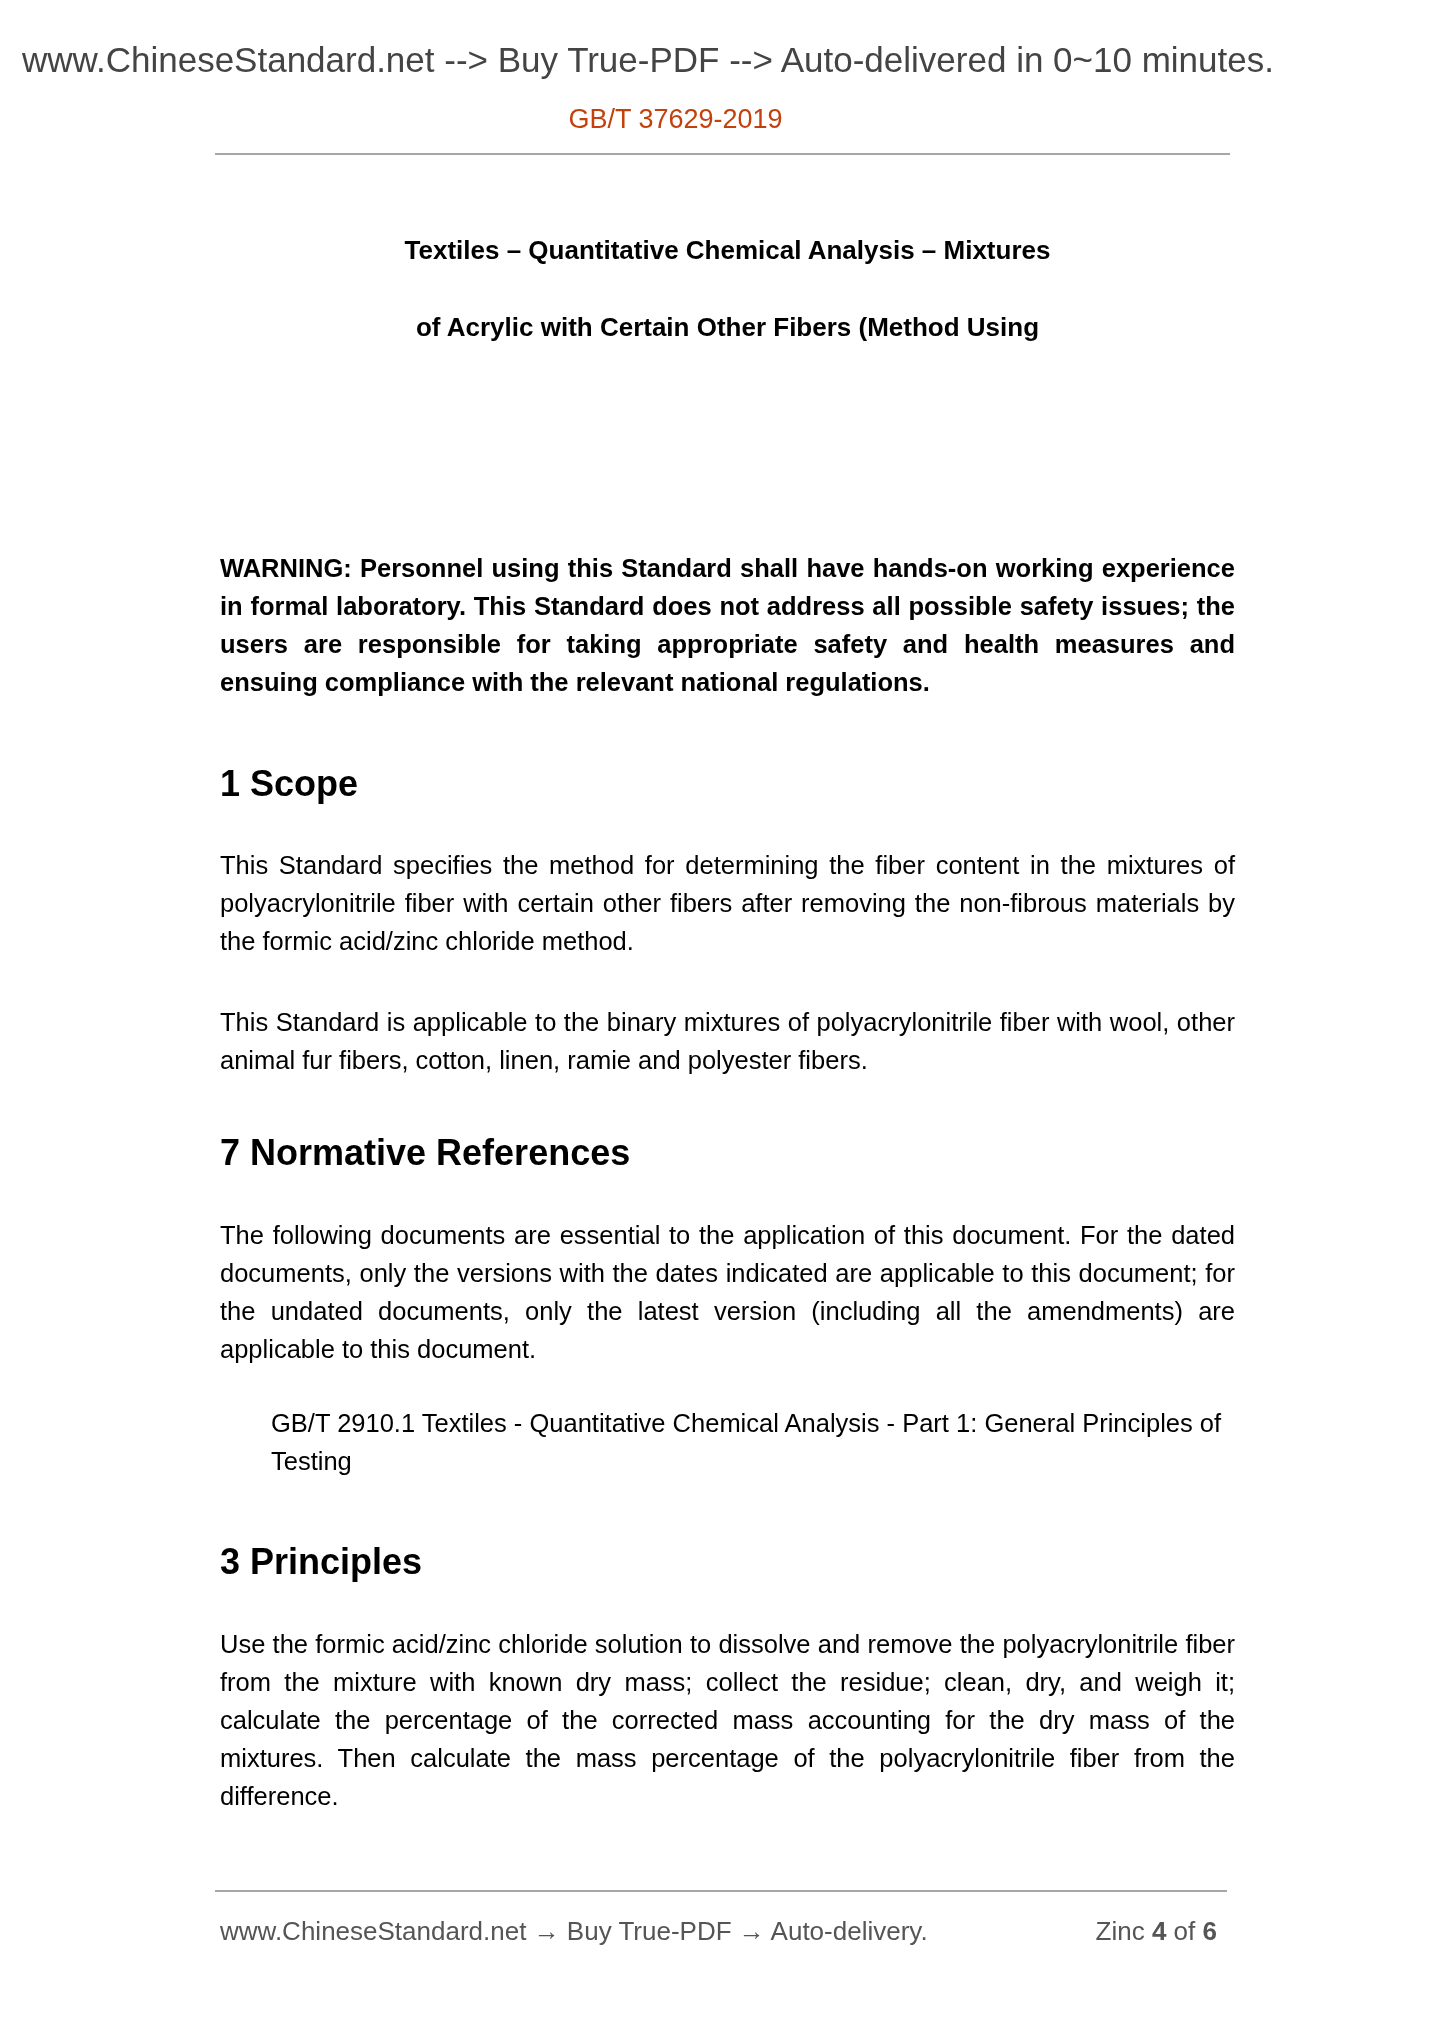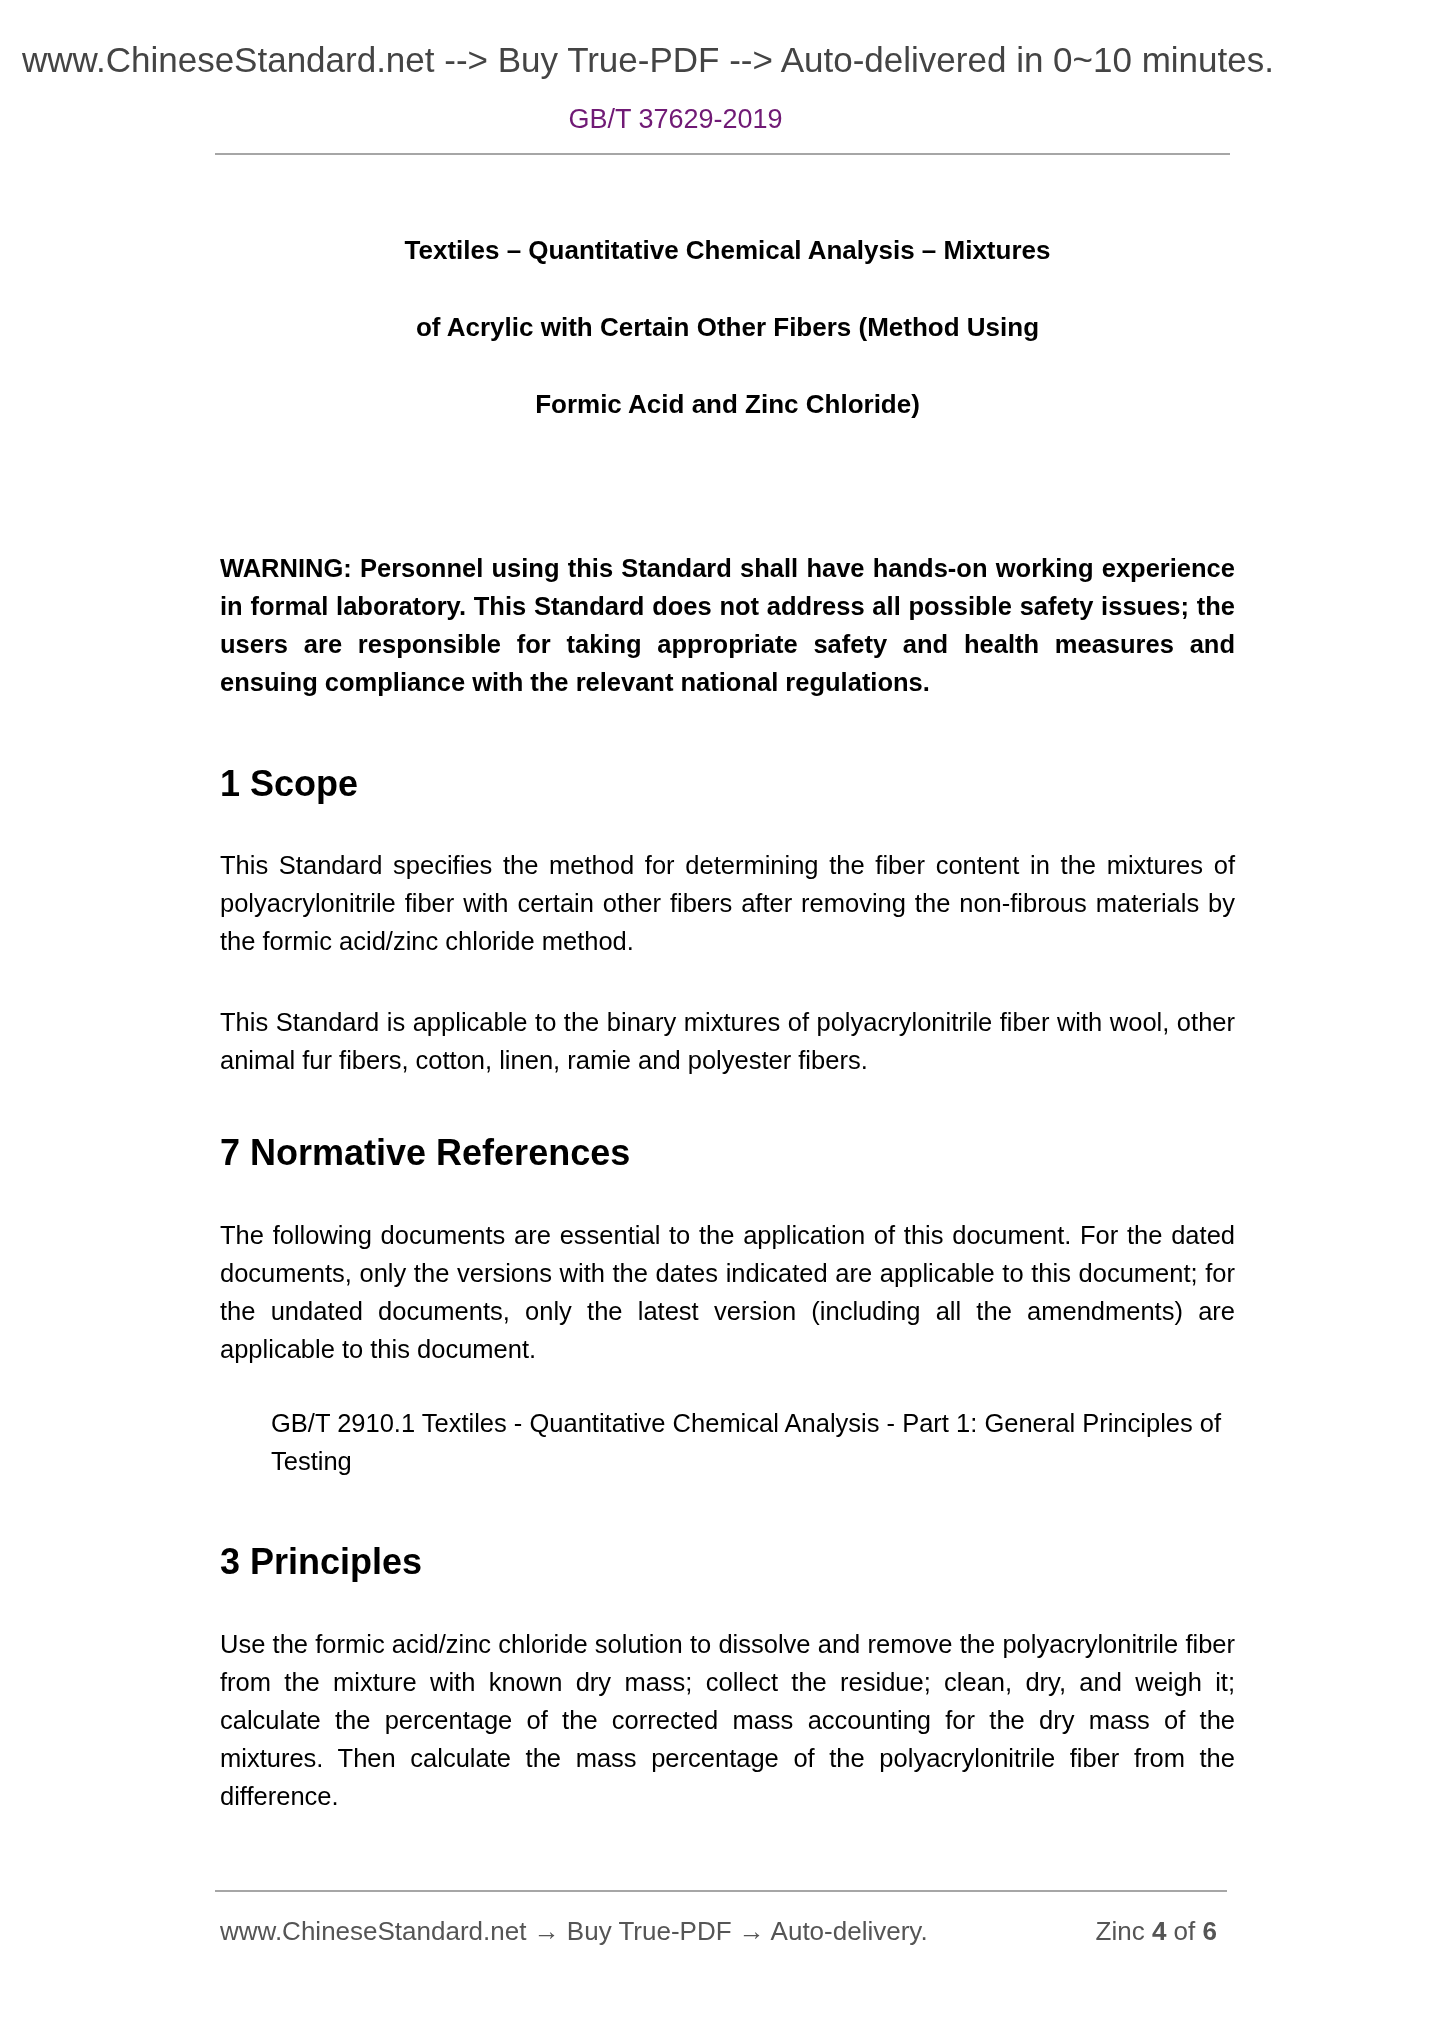--- a/index.html
+++ b/index.html
@@ -26,21 +26,21 @@
       line-height: 44px;
       white-space: nowrap;
     }
     .doc-code {
       position: absolute;
       top: 104px;
       left: 0;
       width: 1351px;
       text-align: center;
       font-size: 27px;
-      color: #701a75;
+      color: #c2410c;
       line-height: 30px;
     }
     .rule {
       position: absolute;
       height: 0;
       border-top: 2px solid #a6a6a6;
     }
     .rule.top { top: 153px; left: 215px; width: 1015px; }
     .rule.bottom { top: 1890px; left: 215px; width: 1012px; }
 
@@ -109,21 +109,20 @@
 </head>
 <body>
 
 <div class="banner">www.ChineseStandard.net --&gt; Buy True-PDF --&gt; Auto-delivered in 0~10 minutes.</div>
 <div class="doc-code">GB/T 37629-2019</div>
 <div class="rule top"></div>
 
 <h1 class="title">
   <span>Textiles – Quantitative Chemical Analysis – Mixtures</span>
   <span>of Acrylic with Certain Other Fibers (Method Using</span>
-  <span>Formic Acid and Zinc Chloride)</span>
 </h1>
 
 <div class="content warning">
   <p class="para">WARNING: Personnel using this Standard shall have hands-on working experience in formal laboratory. This Standard does not address all possible safety issues; the users are responsible for taking appropriate safety and health measures and ensuing compliance with the relevant national regulations.</p>
 </div>
 
 <h2 class="heading" style="top:764px;">1 Scope</h2>
 <div class="content" style="top:846px;">
   <p class="para">This Standard specifies the method for determining the fiber content in the mixtures of polyacrylonitrile fiber with certain other fibers after removing the non-fibrous materials by the formic acid/zinc chloride method.</p>
 </div>

